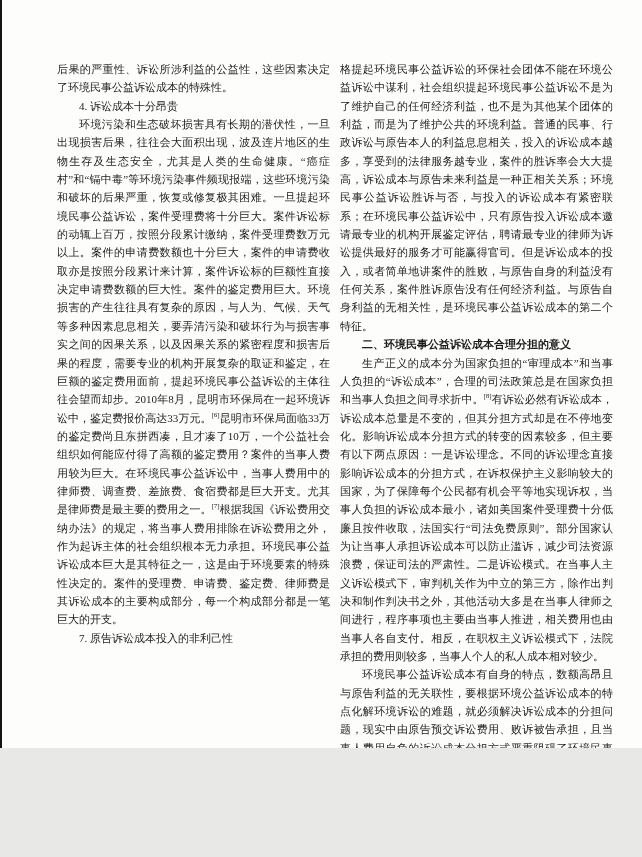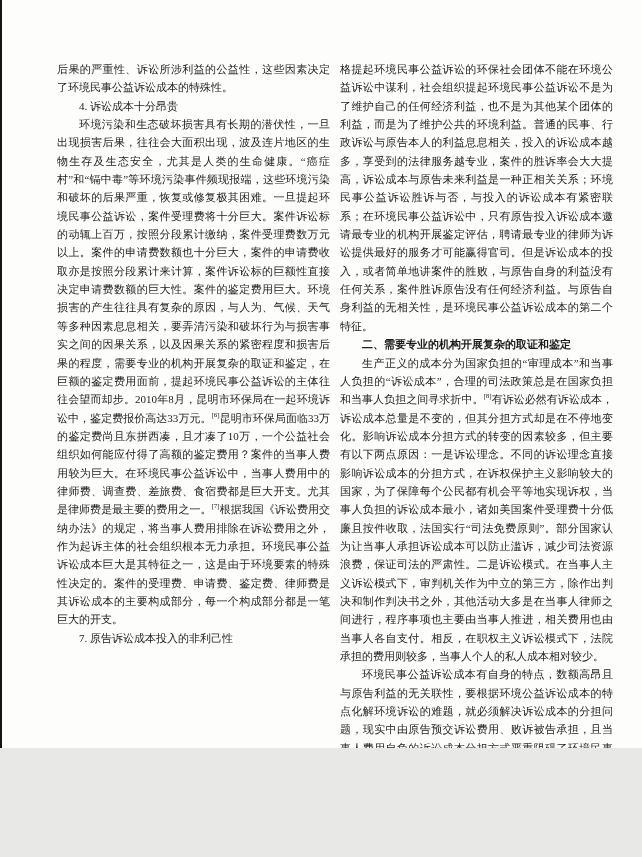--- a/index.html
+++ b/index.html
@@ -80,21 +80,21 @@
 
     <div class="col">
       <p class="no-indent">后果的严重性、诉讼所涉利益的公益性，这些因素决定了环境民事公益诉讼成本的特殊性。</p>
       <p class="sub-heading">4. 诉讼成本十分昂贵</p>
       <p><span>环境污染和生态破坏损害具有长期的潜伏性，一旦出现损害后果，往往会大面积出现，波及连片地区的生物生存及生态安全，尤其是人类的生命健康。“癌症村”和“镉中毒”等环境污染事件频现报端，这些环境污染和破坏的后果严重，恢复或修复极其困难。一旦提起环境民事公益诉讼，案件受理费将十分巨大。案件诉讼标的动辄上百万，按照分段累计缴纳，案件受理费数万元以上。案件的申请费数额也十分巨大，案件的申请费收取亦是按照分段累计来计算，案件诉讼标的巨额性直接决定申请费数额的巨大性。案件的鉴定费用巨大。环境损害的产生往往具有复杂的原因，与人为、气候、天气等多种因素息息相关，要弄清污染和破坏行为与损害事实之间的因果关系，以及因果关系的紧密程度和损害后果的程度，需要专业的机构开展复杂的取证和鉴定，在巨额的鉴定费用面前，提起环境民事公益诉讼的主体往往会望而却步。2010年8月，昆明市环保局在一起环境诉讼中，鉴定费报价高达33万元。</span><sup class="fn">[6]</sup><span>昆明市环保局面临33万的鉴定费尚且东拼西凑，且才凑了10万，一个公益社会组织如何能应付得了高额的鉴定费用？案件的当事人费用较为巨大。在环境民事公益诉讼中，当事人费用中的律师费、调查费、差旅费、食宿费都是巨大开支。尤其是律师费是最主要的费用之一。</span><sup class="fn">[7]</sup><span>根据我国《诉讼费用交纳办法》的规定，将当事人费用排除在诉讼费用之外，作为起诉主体的社会组织根本无力承担。环境民事公益诉讼成本巨大是其特征之一，这是由于环境要素的特殊性决定的。案件的受理费、申请费、鉴定费、律师费是其诉讼成本的主要构成部分，每一个构成部分都是一笔巨大的开支。</span></p>
       <p class="sub-heading">7. 原告诉讼成本投入的非利己性</p>
     </div>
 
     <div class="col">
       <p class="no-indent">格提起环境民事公益诉讼的环保社会团体不能在环境公益诉讼中谋利，社会组织提起环境民事公益诉讼不是为了维护自己的任何经济利益，也不是为其他某个团体的利益，而是为了维护公共的环境利益。普通的民事、行政诉讼与原告本人的利益息息相关，投入的诉讼成本越多，享受到的法律服务越专业，案件的胜诉率会大大提高，诉讼成本与原告未来利益是一种正相关关系；环境民事公益诉讼胜诉与否，与投入的诉讼成本有紧密联系；在环境民事公益诉讼中，只有原告投入诉讼成本邀请最专业的机构开展鉴定评估，聘请最专业的律师为诉讼提供最好的服务才可能赢得官司。但是诉讼成本的投入，或者简单地讲案件的胜败，与原告自身的利益没有任何关系，案件胜诉原告没有任何经济利益。与原告自身利益的无相关性，是环境民事公益诉讼成本的第二个特征。</p>
-      <p class="section-heading">二、需要专业的机构开展复杂的取证和鉴定</p>
+      <p class="section-heading">二、环境民事公益诉讼成本合理分担的意义</p>
       <p><span>生产正义的成本分为国家负担的“审理成本”和当事人负担的“诉讼成本”，合理的司法政策总是在国家负担和当事人负担之间寻求折中。</span><sup class="fn">[8]</sup><span>有诉讼必然有诉讼成本，诉讼成本总量是不变的，但其分担方式却是在不停地变化。影响诉讼成本分担方式的转变的因素较多，但主要有以下两点原因：一是诉讼理念。不同的诉讼理念直接影响诉讼成本的分担方式，在诉权保护主义影响较大的国家，为了保障每个公民都有机会平等地实现诉权，当事人负担的诉讼成本最小，诸如美国案件受理费十分低廉且按件收取，法国实行“司法免费原则”。部分国家认为让当事人承担诉讼成本可以防止滥诉，减少司法资源浪费，保证司法的严肃性。二是诉讼模式。在当事人主义诉讼模式下，审判机关作为中立的第三方，除作出判决和制作判决书之外，其他活动大多是在当事人律师之间进行，程序事项也主要由当事人推进，相关费用也由当事人各自支付。相反，在职权主义诉讼模式下，法院承担的费用则较多，当事人个人的私人成本相对较少。</span></p>
       <p>环境民事公益诉讼成本有自身的特点，数额高昂且与原告利益的无关联性，要根据环境公益诉讼成本的特点化解环境诉讼的难题，就必须解决诉讼成本的分担问题，现实中由原告预交诉讼费用、败诉被告承担，且当事人费用自负的诉讼成本分担方式严重阻碍了环境民事公益诉讼的进程，导致环境公益诉讼有“诉”无“讼”，制裁环境污染和环境破坏的司法途径无法健康运行。环境</p>
     </div>
 
   </div>
 
   <div class="page-number">— 70 —</div>
 </div>
 
 </body></html>

